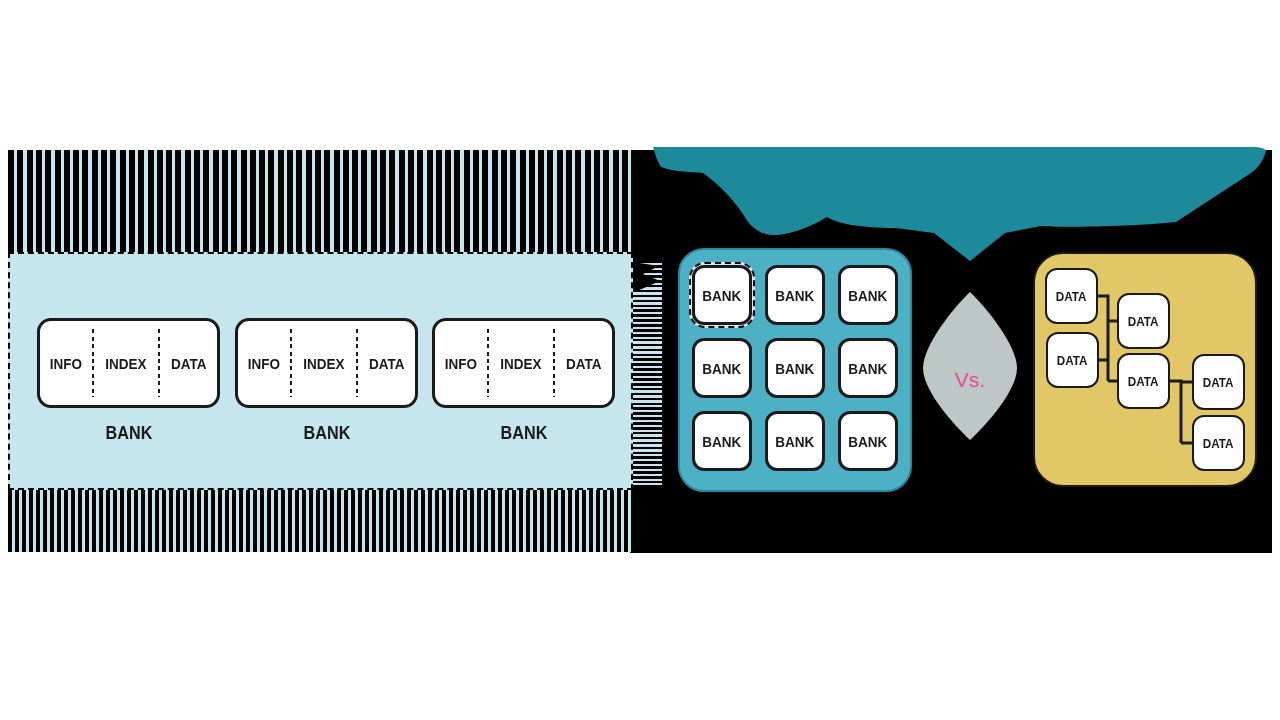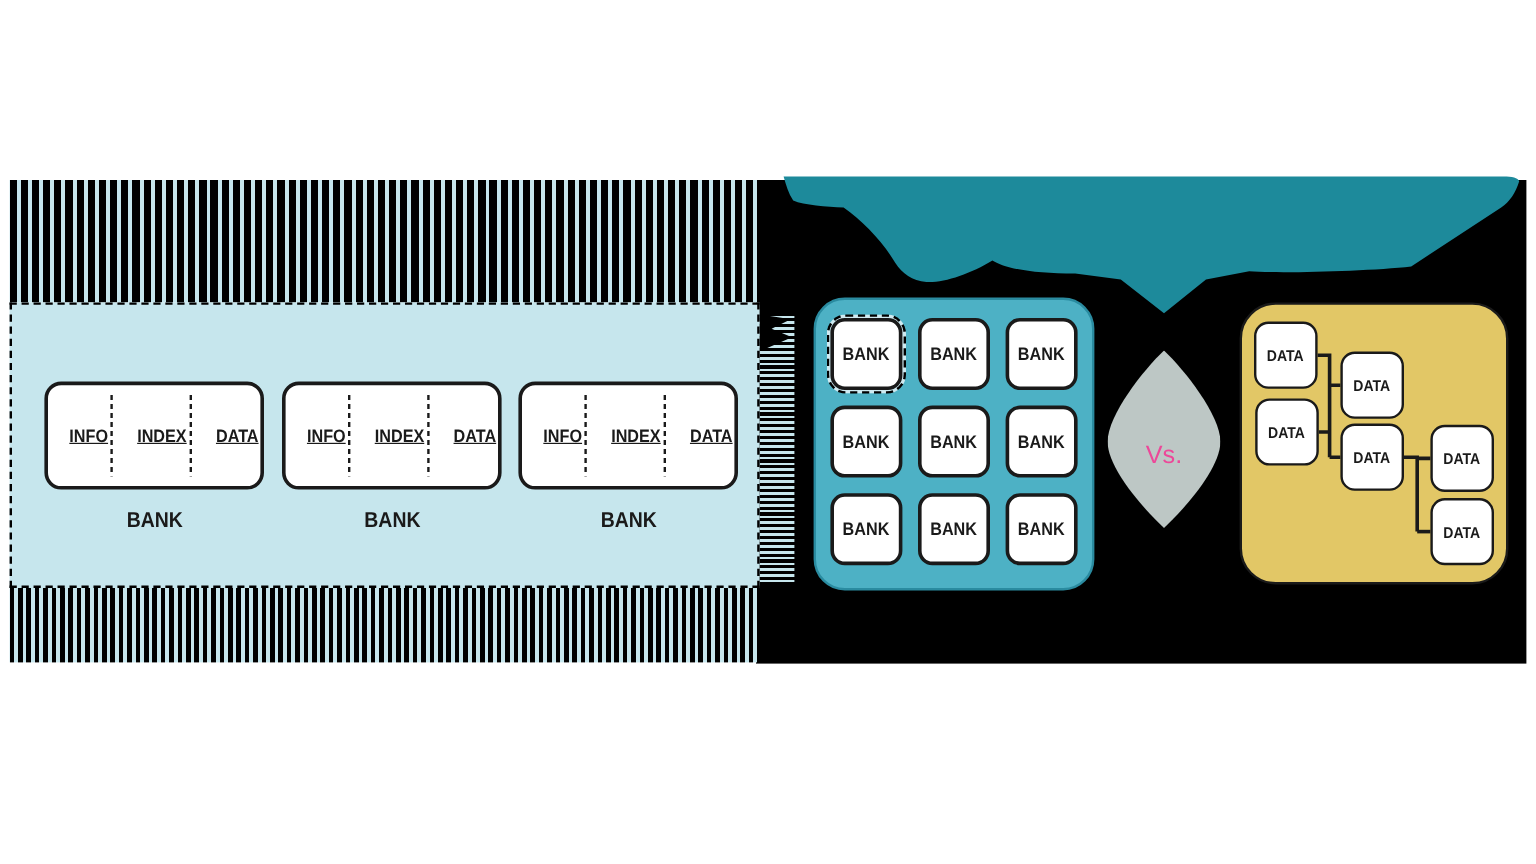--- a/index.html
+++ b/index.html
@@ -17,22 +17,22 @@
     background:repeating-linear-gradient(to right,#000 0 3.8px,#c6e6ed 3.8px 7px);}
   .chip-body{position:absolute;left:0;top:102px;width:625px;height:238px;
     box-sizing:border-box;background:#c6e6ed;border:2px dashed #000;}
   .pins-right{position:absolute;left:625px;top:113px;width:29px;height:222px;
     background:repeating-linear-gradient(to bottom,#c6e6ed 0 2.3px,transparent 2.3px 4.9px);}
   .pin-jag{position:absolute;left:625px;top:110px;}
 
   .bank-card-group{position:absolute;top:64px;width:183px;}
   .bank-card{box-sizing:border-box;width:183px;height:90px;background:#fff;
     border:3px solid #1a1a1a;border-radius:14px;display:flex;align-items:stretch;}
-  .cell{display:flex;align-items:center;justify-content:flex-end;
-    font-weight:bold;font-size:15px;color:#1a1a1a;text-decoration:underline;}
+  .cell{display:flex;align-items:center;justify-content:center;
+    font-weight:bold;font-size:15px;color:#1a1a1a;}
   .cell-1{width:30%;}.cell-2{width:37%;}.cell-3{width:33%;}
   .vdash{width:2.5px;margin:8px 0;
     background:repeating-linear-gradient(to bottom,#1a1a1a 0 4px,transparent 4px 7.5px);}
   .bank-card-label{margin-top:15px;text-align:center;font-weight:bold;font-size:18px;color:#1a1a1a;}
   .cn{display:inline-block;transform:scaleX(0.9);transform-origin:center;white-space:nowrap;}
 
   
   .banner-svg{position:absolute;left:0;top:0;width:1280px;height:720px;pointer-events:none;}
   .banner-title{position:absolute;left:770px;top:161px;width:400px;text-align:center;
     font-weight:bold;font-size:24px;letter-spacing:.4px;color:#fdfefe;}

